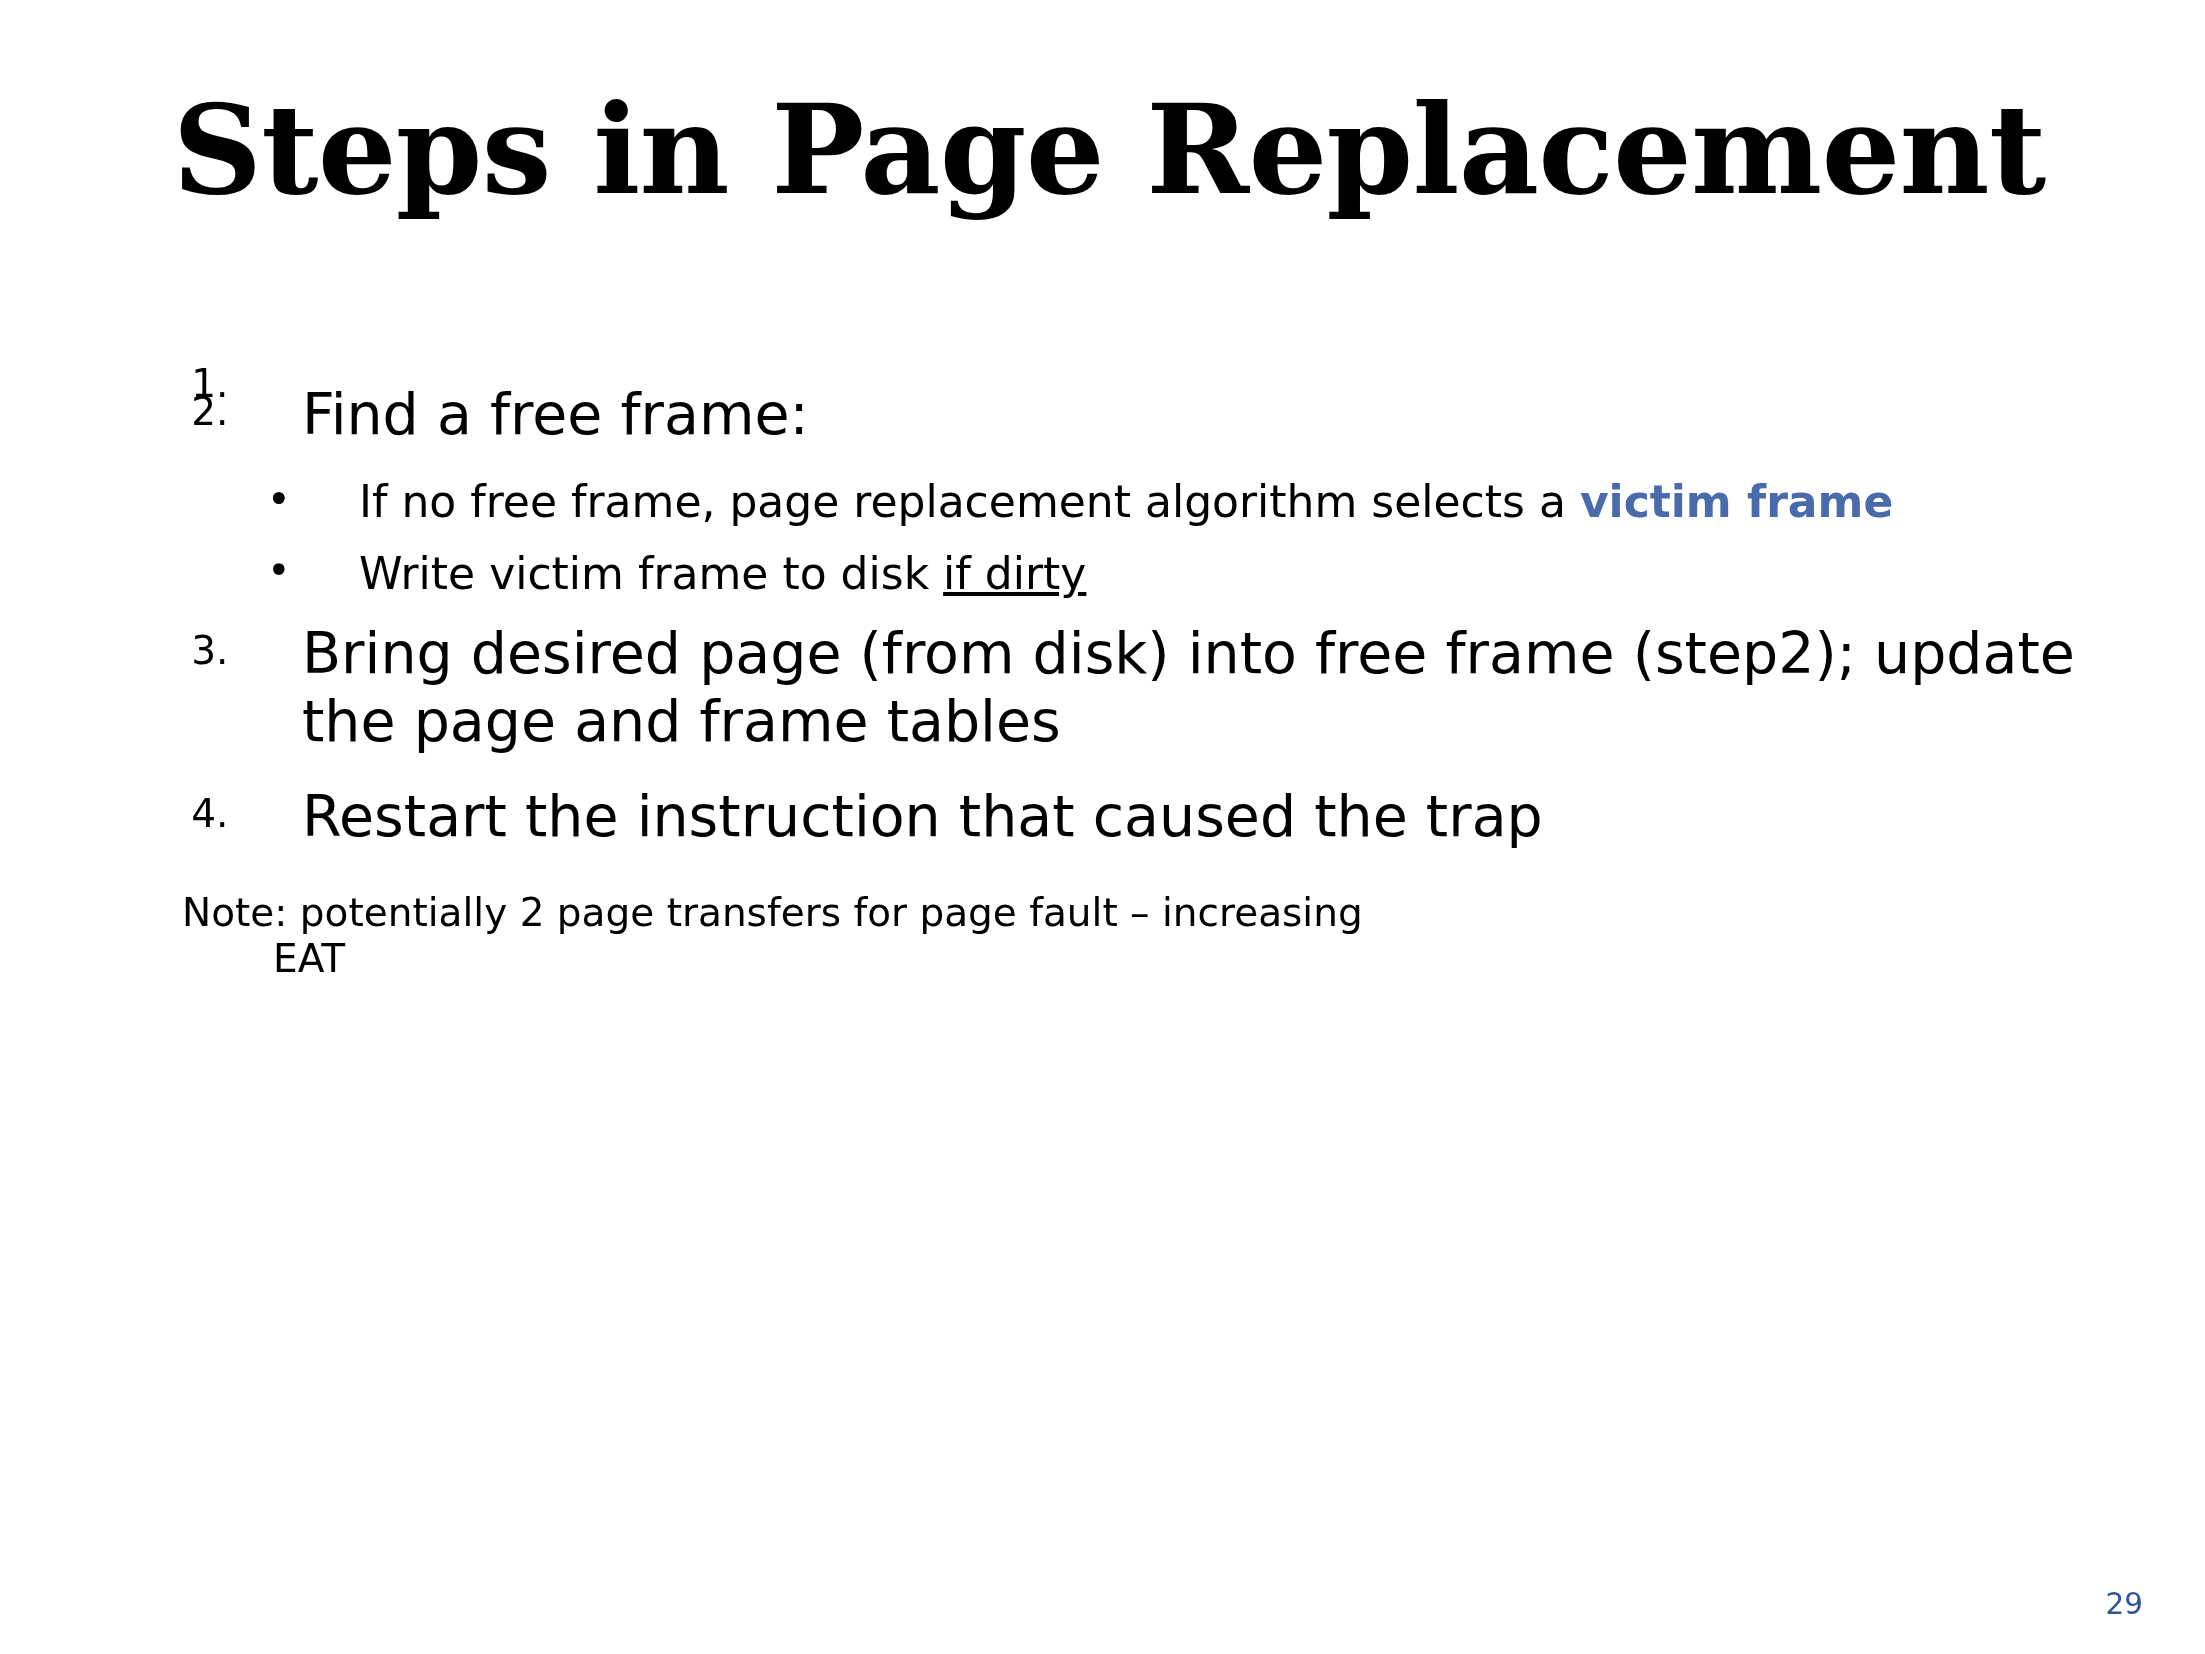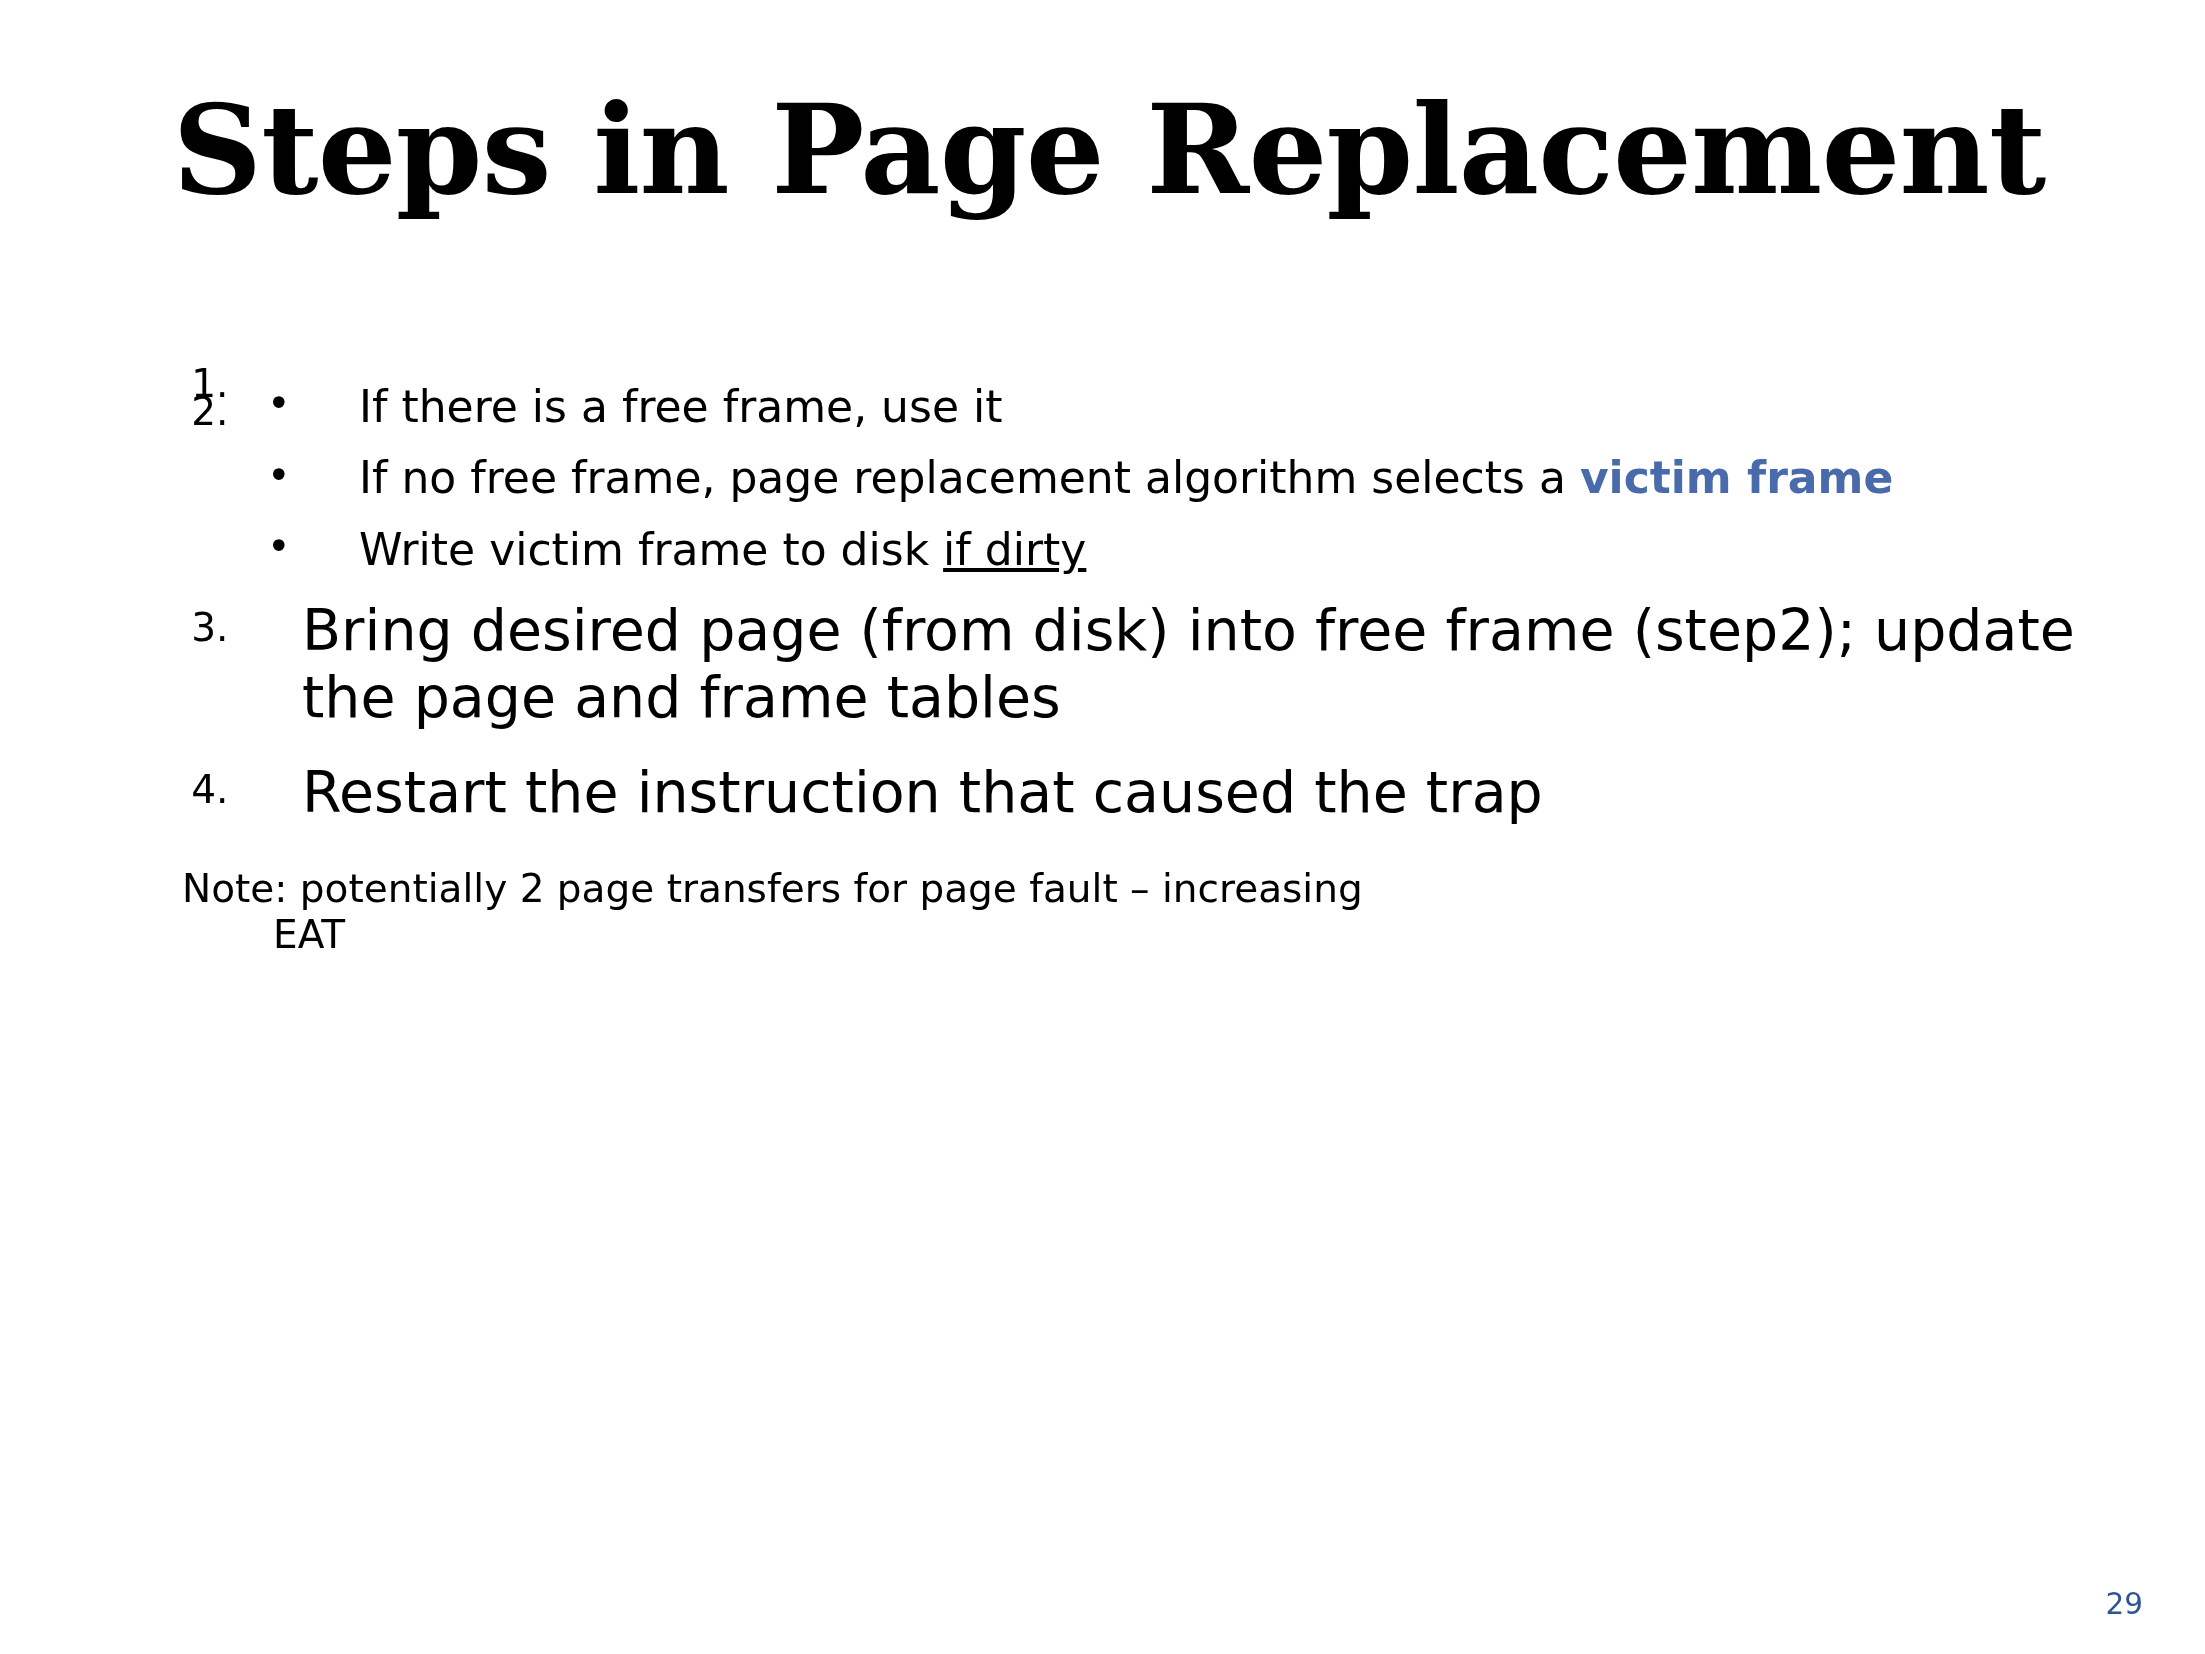--- a/index.html
+++ b/index.html
@@ -119,26 +119,26 @@
   <div class="slide-title">Steps in Page Replacement</div>
 
   <div class="body-list">
 
     <div class="num-item">
       <span class="marker">1.</span>
     </div>
 
     <div class="num-item">
       <span class="marker">2.</span>
+      <span>Find a free frame:</span>
     </div>
 
     <div class="sub-list">
       <div class="sub-item">
         <span class="bullet">•</span>
-        <span>If there is a free frame, use it</span>
       </div>
       <div class="sub-item">
         <span class="bullet">•</span>
         <span>If no free frame, page replacement algorithm selects a </span><span class="accent">victim frame</span>
       </div>
       <div class="sub-item">
         <span class="bullet">•</span>
         <span>Write victim frame to disk </span><span class="underline">if dirty</span>
       </div>
     </div>

